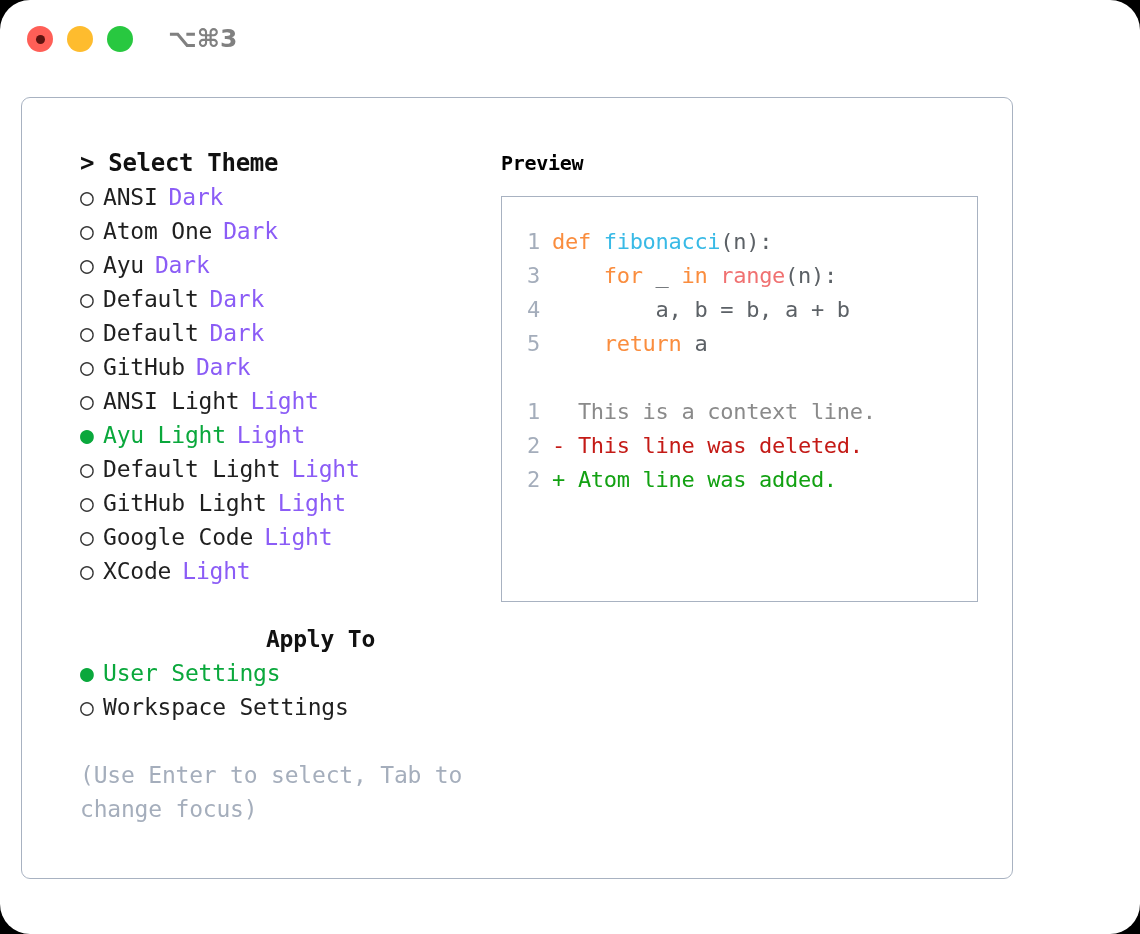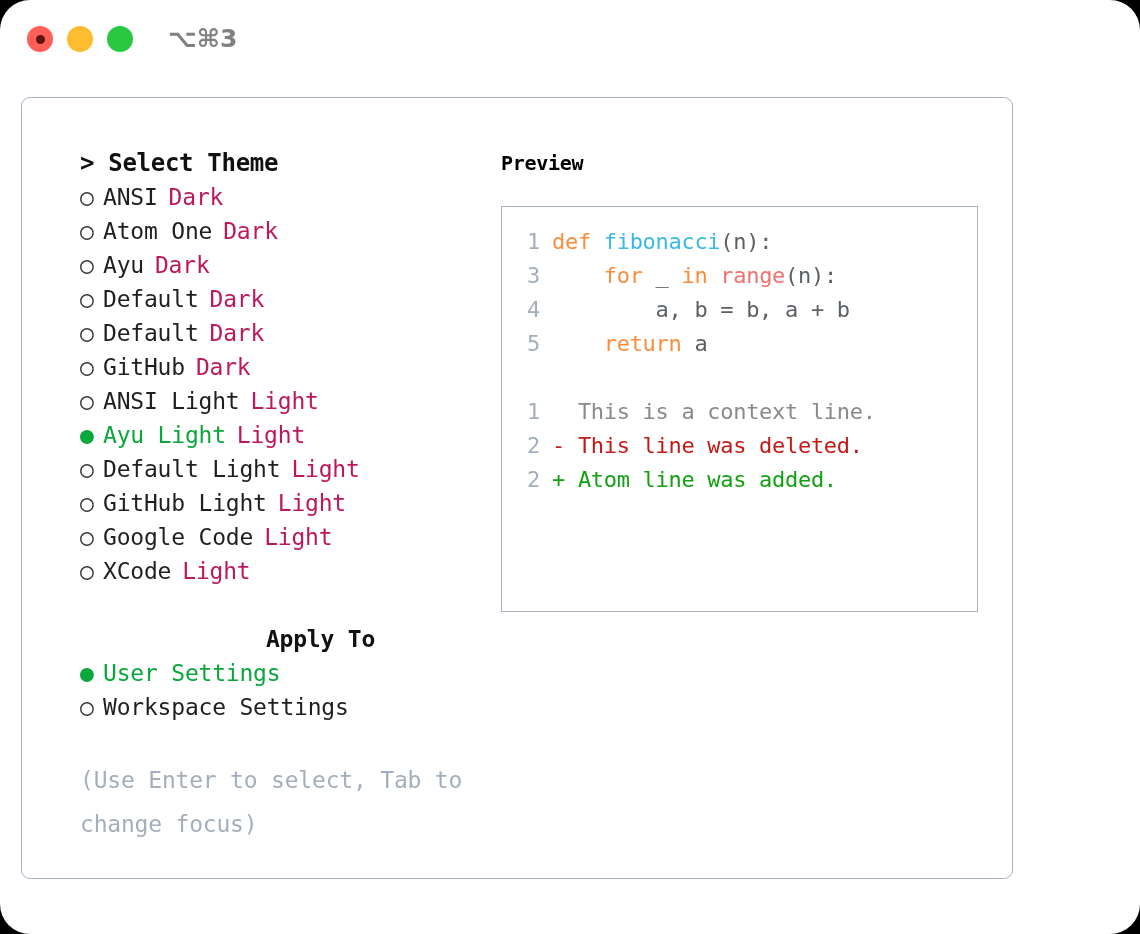--- a/index.html
+++ b/index.html
@@ -123,68 +123,68 @@
   .marker {
     display: inline-block;
     width: 23px;
     flex: 0 0 23px;
     color: #3a3a3a;
   }
   .theme-row.selected .marker { color: #0aa83c; }
   .theme-row.selected .theme-name { color: #0aa83c; }
   .theme-name { color: #1f1f1f; }
   .theme-tag {
-    color: #be185d;
+    color: #8b5cf6;
     margin-left: 11px;
   }
 
   .section-gap { height: 34px; }
 
   .apply-title {
     font-size: 23px;
     font-weight: 700;
     color: #111111;
     line-height: 34px;
     padding-left: 29px;
     white-space: pre;
     letter-spacing: -0.2px;
     text-align: center;
   }
 
   .hint {
     margin-top: 34px;
     font-size: 23px;
-    line-height: 44px;
+    line-height: 34px;
     color: #a5aebc;
     width: 410px;
     letter-spacing: -0.2px;
   }
 
   
   .right-col {
     position: absolute;
     left: 479px;
     top: 48px;
     width: 490px;
   }
   .preview-title {
     font-size: 20px;
     font-weight: 700;
     color: #000000;
     line-height: 34px;
     letter-spacing: -0.3px;
   }
   .preview-box {
-    margin-top: 26px;
+    margin-top: 16px;
     width: 477px;
     height: 406px;
     border: 1.6px solid #a8b2c1;
     box-sizing: border-box;
     background: #ffffff;
-    padding: 18px 0 0 18px;
+    padding: 28px 0 0 18px;
   }
 
   .code-line {
     font-size: 22px;
     line-height: 34px;
     white-space: pre;
     letter-spacing: -0.3px;
   }
   .ln {
     color: #a4adbb;

